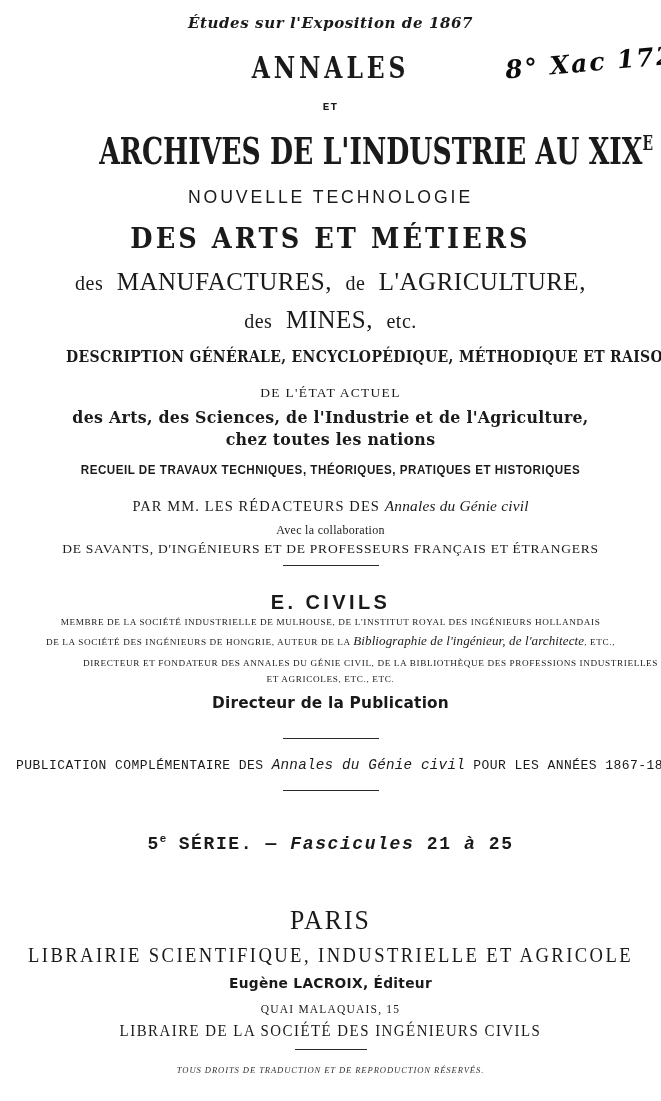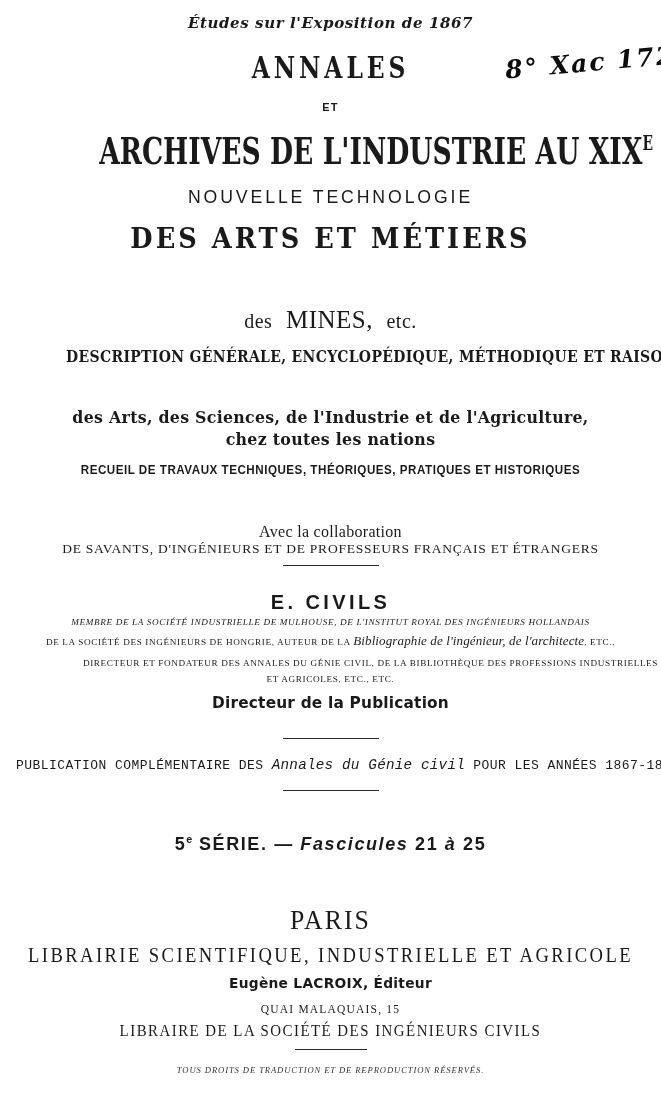--- a/index.html
+++ b/index.html
@@ -58,21 +58,21 @@
     font-family: "DejaVu Serif", serif;
     font-weight: bold;
     font-size: 30px;
     letter-spacing: 5px;
     transform: scaleX(0.78);
   }
 
   .et-small {
     position: absolute;
     top: 101px; left: 0; right: 0;
-    font-family: Liberation Sans, sans-serif;
+    font-family: Liberation Mono, monospace;
     font-size: 11px;
     letter-spacing: 1.2px;
     font-weight: 600;
   }
 
   
   .archives {
     position: absolute;
     top: 128px; left: 0; right: 0;
     font-family: "DejaVu Serif", serif;
@@ -185,21 +185,21 @@
   .parmm .ital {
     font-style: italic;
     letter-spacing: 0.2px;
     font-size: 1.06em;
   }
 
   .avecla {
     position: absolute;
     top: 523px; left: 0; right: 0;
     font-family: "Liberation Serif", serif;
-    font-size: 16px;
+    font-size: 12px;
     letter-spacing: 0.3px;
   }
 
   .desavants {
     position: absolute;
     top: 541px; left: 0; right: 0;
     font-family: "Liberation Serif", serif;
     font-size: 13.5px;
     letter-spacing: 0.75px;
     white-space: nowrap;
@@ -234,21 +234,21 @@
     font-family: "Liberation Serif", serif;
     font-size: 9.2px;
     letter-spacing: 0.62px;
     white-space: nowrap;
   }
   .cred .ital {
     font-style: italic;
     font-size: 1.42em;
     letter-spacing: 0.1px;
   }
-  .cred-1 { top: 617px; font-style: italic; }
+  .cred-1 { top: 617px; }
   .cred-2 { top: 633px; }
   .cred-3 { top: 658px; margin-left: 40px; }
   .cred-4 { top: 674px; }
 
   .directeur {
     position: absolute;
     top: 693px; left: 0; right: 0;
     font-family: "DejaVu Sans", sans-serif;
     font-weight: bold;
     font-size: 16px;
@@ -267,21 +267,21 @@
   .publication .ital {
     font-style: italic;
     font-size: 1.1em;
     letter-spacing: 0.2px;
   }
 
   
   .serie {
     position: absolute;
     top: 833px; left: 0; right: 9px;
-    font-family: Liberation Sans, sans-serif;
+    font-family: Liberation Mono, monospace;
     font-weight: bold;
     font-size: 18px;
     letter-spacing: 1.6px;
   }
   .serie sup { font-size: 0.6em; vertical-align: super; letter-spacing: 0; }
   .serie .ital { font-style: italic; }
 
   
   .paris {
     position: absolute;
@@ -349,32 +349,35 @@
   <div class="annales line">ANNALES</div>
 
   <div class="et-small line">ET</div>
 
   <div class="archives line"><span>ARCHIVES DE L'INDUSTRIE AU XIX</span><sup>E</sup><span> SIÈCLE</span></div>
 
   <div class="nouvelle line">NOUVELLE TECHNOLOGIE</div>
 
   <div class="desarts line">DES ARTS ET MÉTIERS</div>
 
+  <div class="manufactures line"><span class="sm">des</span>&nbsp;&nbsp;<span>MANUFACTURES,</span>&nbsp;&nbsp;<span class="sm">de</span>&nbsp;&nbsp;<span>L'AGRICULTURE,</span></div>
 
   <div class="mines line"><span class="sm">des</span>&nbsp;&nbsp;<span>MINES,</span>&nbsp;&nbsp;<span class="sm">etc.</span></div>
 
   <div class="description line">DESCRIPTION GÉNÉRALE, ENCYCLOPÉDIQUE, MÉTHODIQUE ET RAISONNÉE</div>
 
+  <div class="etatactuel line">DE L'ÉTAT ACTUEL</div>
 
   <div class="artsciences line">des Arts, des Sciences, de l'Industrie et de l'Agriculture,</div>
 
   <div class="cheztoutes line">chez toutes les nations</div>
 
   <div class="recueil line">RECUEIL DE TRAVAUX TECHNIQUES, THÉORIQUES, PRATIQUES ET HISTORIQUES</div>
 
+  <div class="parmm line"><span>PAR MM. LES RÉDACTEURS DES </span><span class="ital">Annales du Génie civil</span></div>
 
   <div class="avecla line">Avec la collaboration</div>
 
   <div class="desavants line">DE SAVANTS, D'INGÉNIEURS ET DE PROFESSEURS FRANÇAIS ET ÉTRANGERS</div>
 
   <div class="rule rule-1"></div>
 
   <div class="lacroix line">E. CIVILS</div>
 
   <div class="cred cred-1 line">MEMBRE DE LA SOCIÉTÉ INDUSTRIELLE DE MULHOUSE, DE L'INSTITUT ROYAL DES INGÉNIEURS HOLLANDAIS</div>

